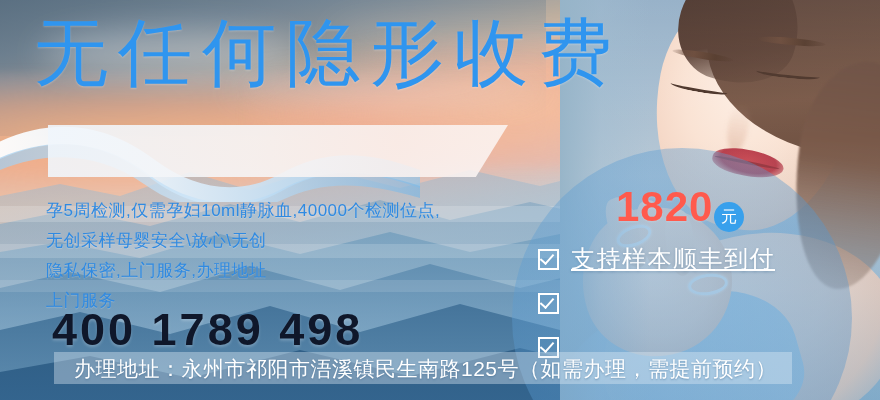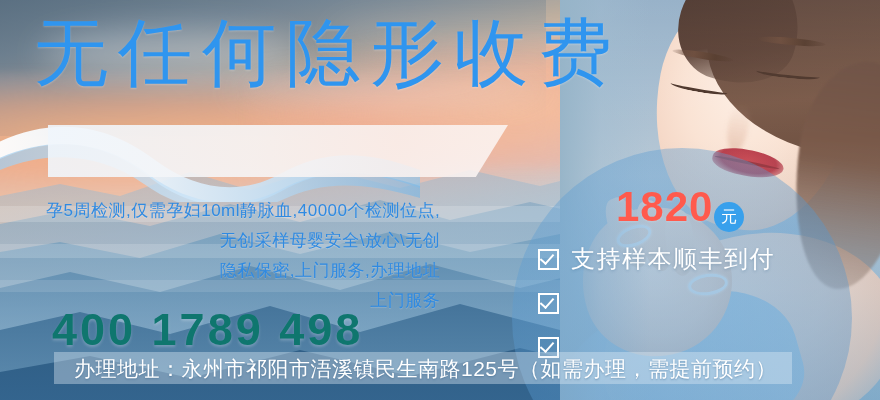--- a/index.html
+++ b/index.html
@@ -300,31 +300,31 @@
   .body-copy {
     position: absolute;
     left: 46px;
     top: 196px;
     font-size: 17px;
     line-height: 30px;
     color: #2f8ae2;
     letter-spacing: .5px;
     text-shadow: 0 1px 1px rgba(255,255,255,0.22);
   }
-  .body-copy div { white-space: nowrap; text-align: right; }
+  .body-copy div { white-space: nowrap; }
 
   
   .phone {
     position: absolute;
     left: 52px;
     top: 307px;
     font-size: 45px;
     font-weight: bold;
     letter-spacing: 3px;
-    color: #0f766e;
+    color: #0f172a;
     line-height: 1;
     text-shadow: 0 2px 3px rgba(255,255,255,0.22);
     white-space: nowrap;
   }
 
   
   .price {
     position: absolute;
     left: 616px;
     top: 186px;
@@ -379,20 +379,21 @@
     border: solid #ffffff;
     border-width: 0 2.5px 2.5px 0;
     transform: rotate(42deg);
   }
   .feat-label {
     font-size: 24px;
     color: #ffffff;
     letter-spacing: 1.5px;
     white-space: nowrap;
     text-shadow: 0 1px 3px rgba(40,90,130,0.30);
+    text-decoration: underline;
   }
 
   
   .addr-bar {
     position: absolute;
     left: 54px;
     top: 352px;
     width: 738px;
     height: 32px;
     background: rgba(223,236,246,0.40);

